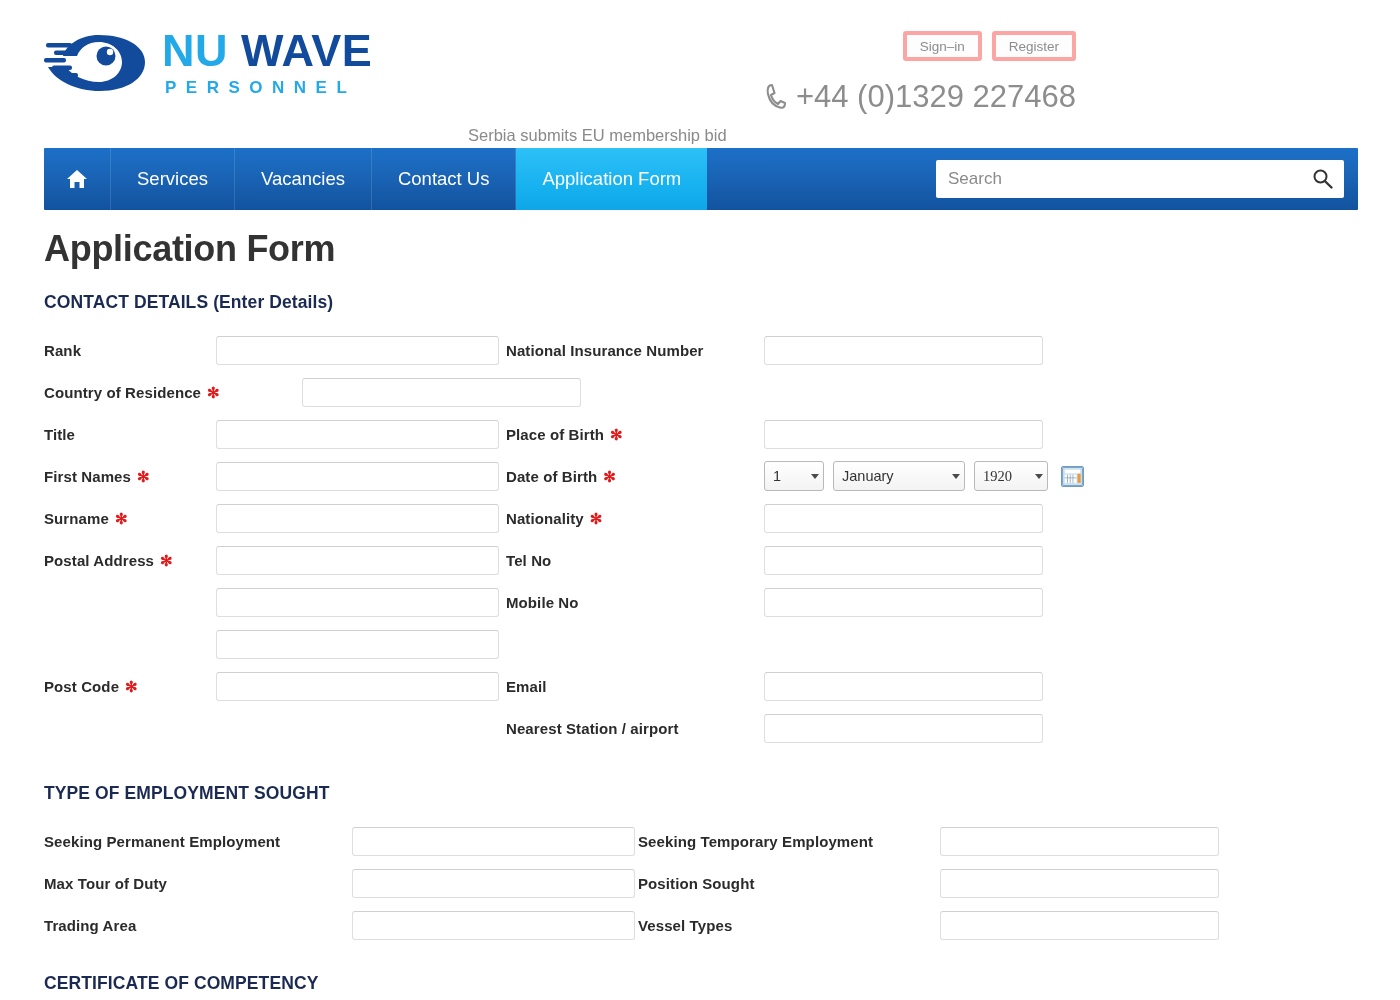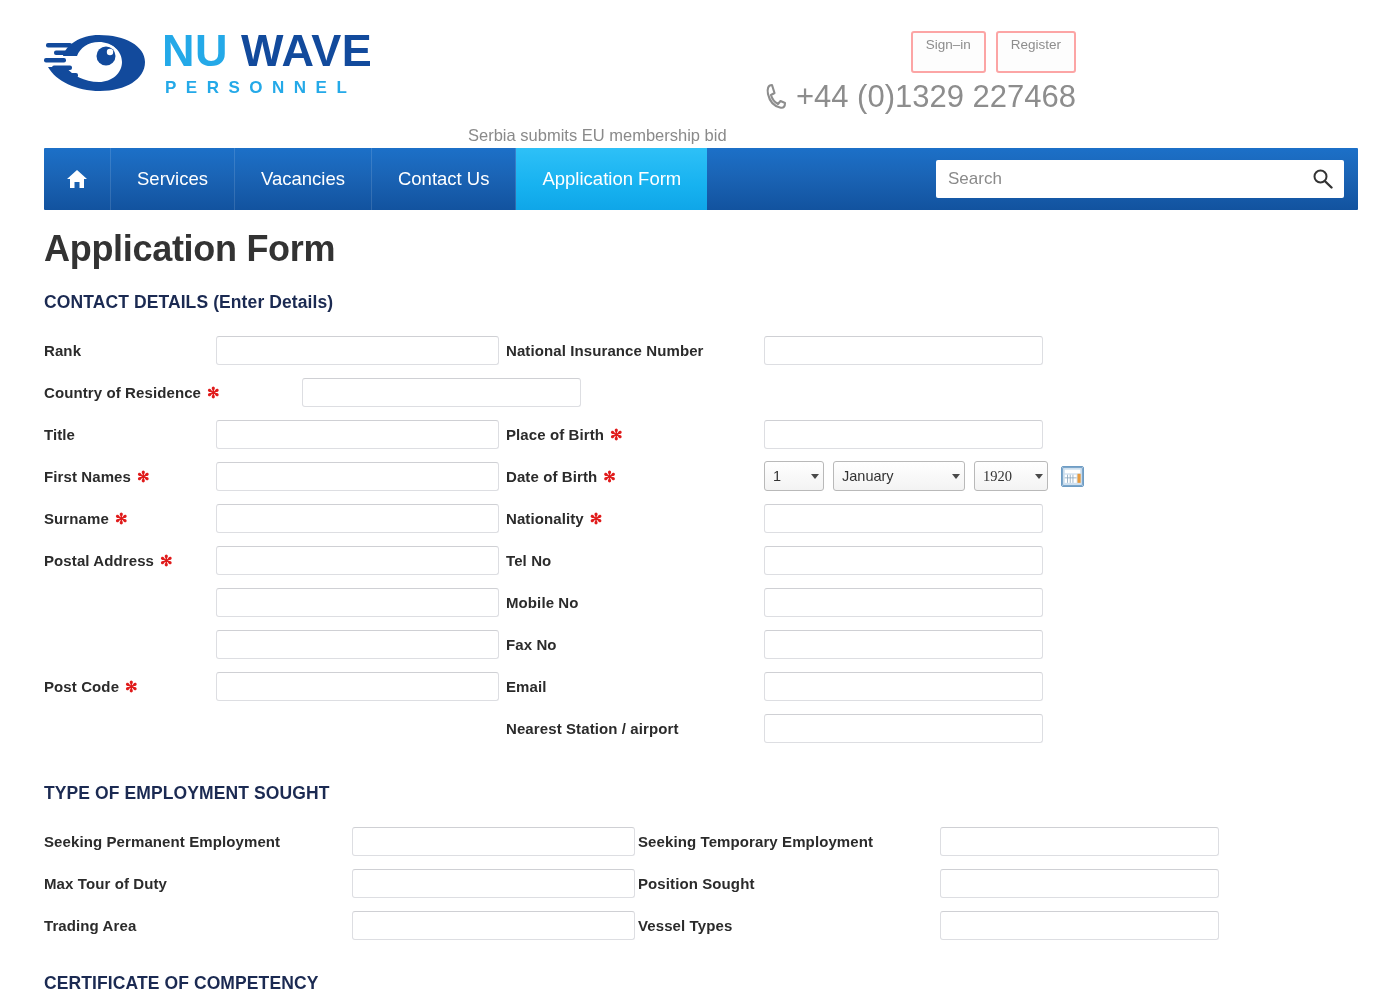--- a/index.html
+++ b/index.html
@@ -32,23 +32,23 @@
   }
   .tagline {
     position: absolute; left: 468px; top: 90px;
     font-size: 16.5px; color: #8a8a8a; margin-top: 36px;
   }
   .auth-buttons {
     position: absolute; right: 44px; top: 31px;
     display: flex; gap: 10px;
   }
   .auth-btn {
-    border: 2px solid #fca5a5; border-radius: 3px;
+    border: 4px solid #fca5a5; border-radius: 3px;
     background: #fdfdfd; color: #8d8d8d;
-    font-size: 13.5px; padding: 4px 13px 18px 13px;
+    font-size: 13.5px; padding: 4px 13px 2px 13px;
     cursor: pointer; line-height: 1.2;
   }
   .phone {
     position: absolute; right: 44px; top: 79px;
     font-size: 31px; color: #8d8d8d; letter-spacing: 0px;
     display: flex; align-items: center; gap: 9px;
   }
   .phone-icon { font-size: 26px; color: #8d8d8d; display:inline-block; transform: translateY(-1px);}
 
   
@@ -381,26 +381,20 @@
         </div>
       </div>
 
       <div class="frow">
         <div class="col-left">
           <div class="frow" style="height:42px">
             <div class="lbl lbl-left"></div>
             <input class="txt txt-left" type="text" style="">
           </div>
         </div>
-        <div class="col-right">
-          <div class="lbl lbl-right">
-            <span>Fax No</span>
-          </div>
-          <input class="txt txt-right" type="text" style="">
-        </div>
       </div>
 
       <div class="frow">
         <div class="col-left">
           <div class="frow" style="height:42px">
             <div class="lbl lbl-left">
               <span>Post Code</span>
               <span class="req">✻</span>
             </div>
             <input class="txt txt-left" type="text" style="">

